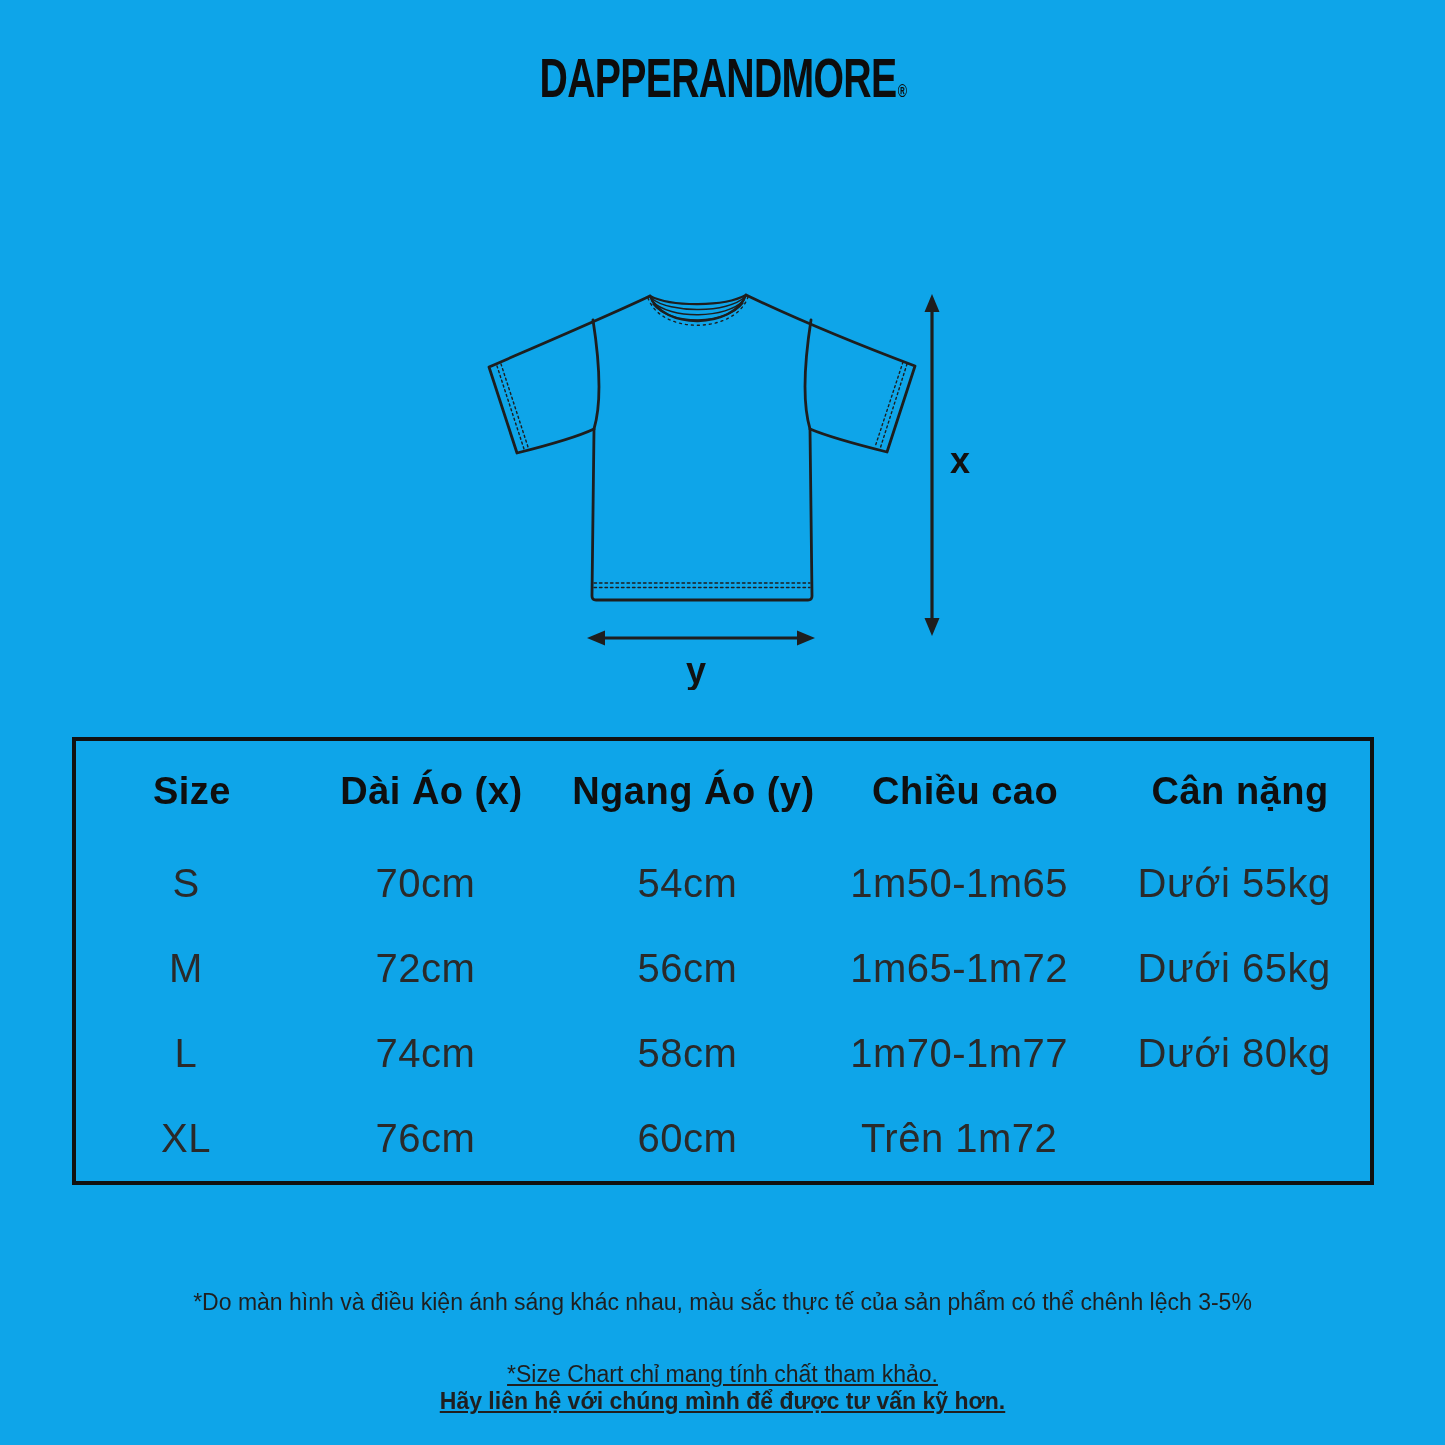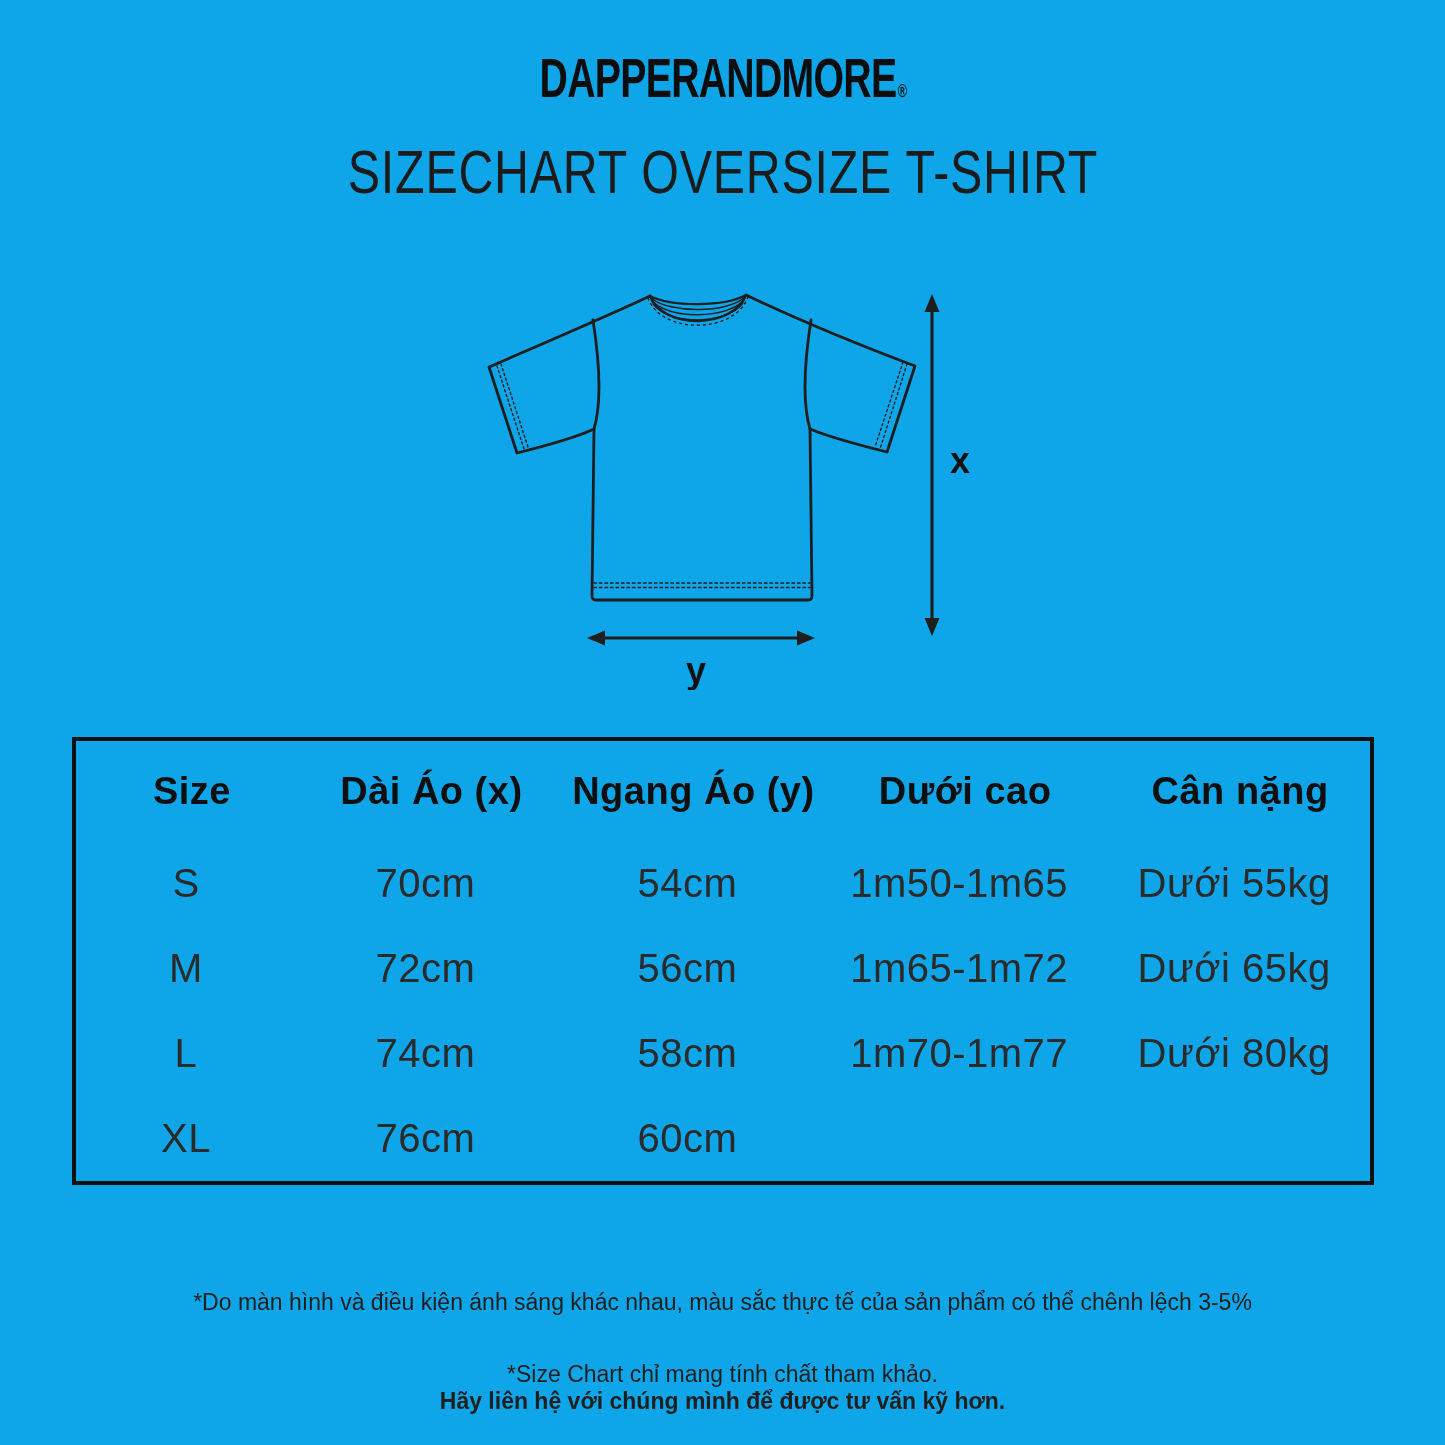--- a/index.html
+++ b/index.html
@@ -24,36 +24,33 @@
     position:absolute;left:72px;top:737px;width:1302px;height:448px;
     border:4px solid #111;box-sizing:border-box;
     display:grid;grid-template-columns:17% 20% 20.5% 21.5% 21%;
     grid-template-rows:100px repeat(4,1fr);
     align-items:center;justify-items:center;
   }
   .th{font-size:38px;font-weight:700;color:#0f0f0f;letter-spacing:0.5px;margin-left:12px;}
   .td{font-size:40px;font-weight:400;color:#2a2a2a;letter-spacing:0.5px;}
   .notes{position:absolute;left:0;width:100%;text-align:center;color:#1f1f1f;}
   .notes-1{top:1287px;font-size:23px;line-height:30px;text-align:center;}
-  .notes-2{top:1361px;font-size:23px;line-height:27px;}
+  .notes-2{top:1361px;font-size:23px;line-height:27px;text-decoration:underline;}
   .note-line{display:block;}
   .bold-note{font-weight:700;}
 </style>
 </head>
 <body>
 
 <div class="canvas">
 
   <div class="center-row logo-wrap">
     <span class="logo"><span>DAPPERANDMORE</span><span class="reg">®</span></span>
   </div>
 
-  <div class="center-row title-wrap">
-    <span class="title">SIZECHART OVERSIZE T-SHIRT</span>
-  </div>
 
   <svg class="diagram" width="520" height="420" viewBox="0 0 520 420" fill="none" stroke="#1e1e1e" stroke-linecap="round" stroke-linejoin="round">
 
     <path stroke-width="2.8" d="M190,26 C150,45 82,74 29,97 L57,183 C85,176 115,168 134,159"></path>
     <path stroke-width="2.8" d="M286,25 C326,44 394,73 455,96 L427,182 C399,175 369,167 350,159"></path>
 
     <path stroke-width="2.8" d="M133,50 C140,95 142,132 134,159 L132,326 Q132,330 136,330 L348,330 Q352,330 352,326 L350,159 C342,132 344,95 351,50"></path>
 
     <path stroke-width="2.2" d="M190,26 C212,37 264,37 286,25"></path>
     <path stroke-width="1.5" d="M191,28 C210,44 268,43 285,27"></path>
@@ -82,40 +79,41 @@
       <polygon points="355,368 337,360.5 337,375.5" fill="#1e1e1e" stroke="none"></polygon>
     </g>
     <text x="490" y="203" fill="#111" stroke="none" font-size="36" font-weight="bold" font-family="Liberation Sans, sans-serif">x</text>
     <text x="236" y="413" fill="#111" stroke="none" font-size="36" font-weight="bold" text-anchor="middle" font-family="Liberation Sans, sans-serif">y</text>
   </svg>
 
   <div class="size-table" id="size-table">
       <div class="th">Size</div>
       <div class="th">Dài Áo (x)</div>
       <div class="th">Ngang Áo (y)</div>
-      <div class="th">Dưới cao</div>
+      <div class="th">Chiều cao</div>
       <div class="th">Cân nặng</div>
       <div class="td">S</div>
       <div class="td">70cm</div>
       <div class="td">54cm</div>
       <div class="td">1m50-1m65</div>
       <div class="td">Dưới 55kg</div>
       <div class="td">M</div>
       <div class="td">72cm</div>
       <div class="td">56cm</div>
       <div class="td">1m65-1m72</div>
       <div class="td">Dưới 65kg</div>
       <div class="td">L</div>
       <div class="td">74cm</div>
       <div class="td">58cm</div>
       <div class="td">1m70-1m77</div>
       <div class="td">Dưới 80kg</div>
       <div class="td">XL</div>
       <div class="td">76cm</div>
       <div class="td">60cm</div>
+      <div class="td">Trên 1m72</div>
     </div>
 
   <div class="notes notes-1">
     <span class="note-line">*Do màn hình và điều kiện ánh sáng khác nhau, màu sắc thực tế của sản phẩm có thể chênh lệch 3-5%</span>
   </div>
   <div class="notes notes-2">
     <span class="note-line">*Size Chart chỉ mang tính chất tham khảo.</span>
     <span class="note-line bold-note">Hãy liên hệ với chúng mình để được tư vấn kỹ hơn.</span>
   </div>
 

